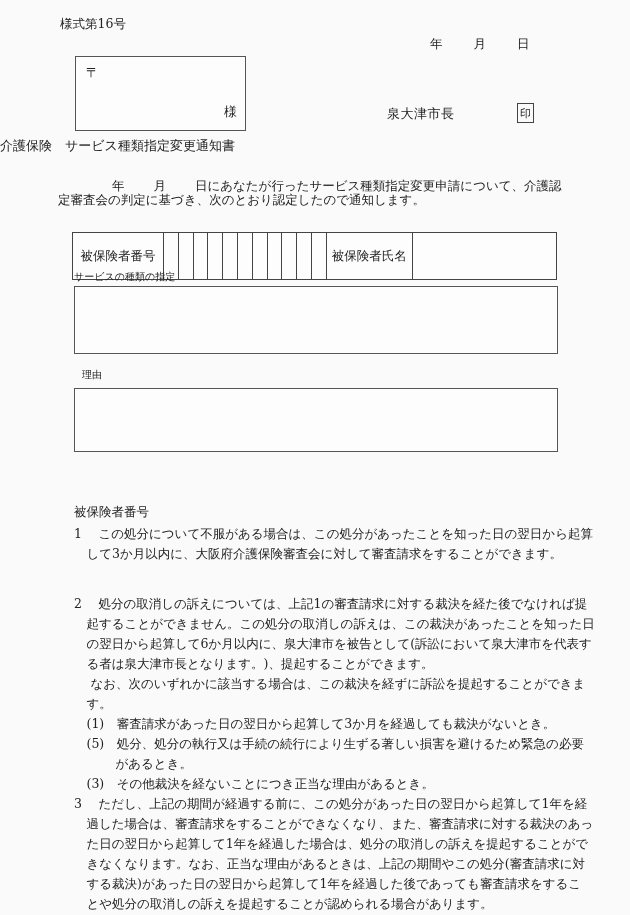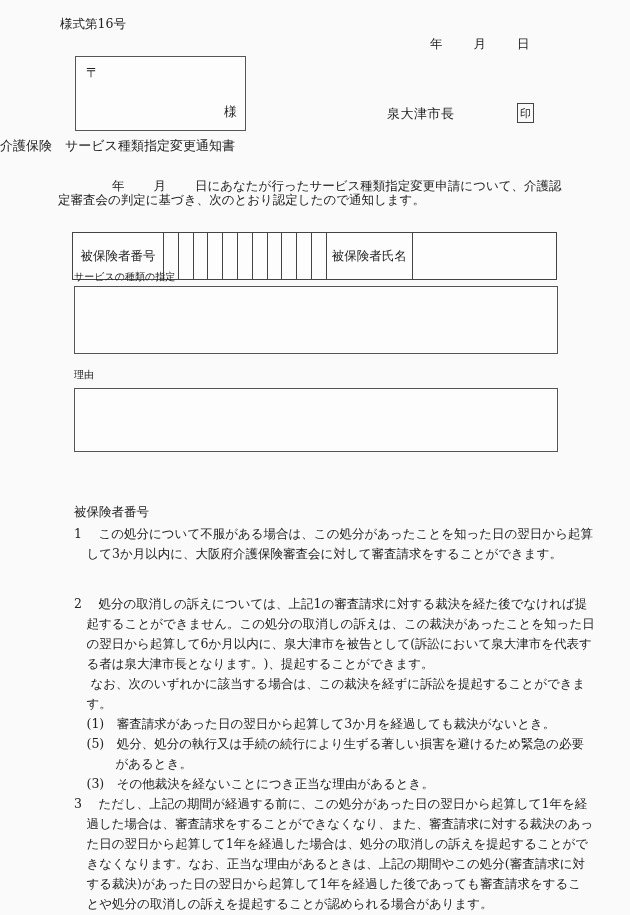--- a/index.html
+++ b/index.html
@@ -46,21 +46,21 @@
     font-size: 12.5px; box-sizing: border-box;
   }
   .it-num-label { width: 90px; }
   .digit-cell { width: 14.8px; border-left: 1px solid #444; }
   .it-name-label { width: 86px; border-left: 1px solid #444; }
   .it-name-value { flex: 1; border-left: 1px solid #444; }
 
   .section-label { font-size: 10px; white-space: pre; }
   .service-label { left: 74px; top: 270px; }
   .service-box { left: 74px; top: 286px; width: 482px; height: 66px; border: 1px solid #555; background: #fdfdfd; }
-  .reason-label { left: 74px; top: 368px; }
+  .reason-label { left: 82px; top: 368px; }
   .reason-box { left: 74px; top: 388px; width: 482px; height: 62px; border: 1px solid #555; background: #fdfdfd; }
 
   .appeal-heading { left: 74px; top: 502px; }
   .appeal-item1 { left: 74px; top: 524px; }
   .appeal-item2 { left: 74px; top: 594px; }
   .appeal-sub   { left: 74px; top: 714px; }
   .appeal-item3 { left: 74px; top: 794px; }
 </style>
 </head>
 <body>

